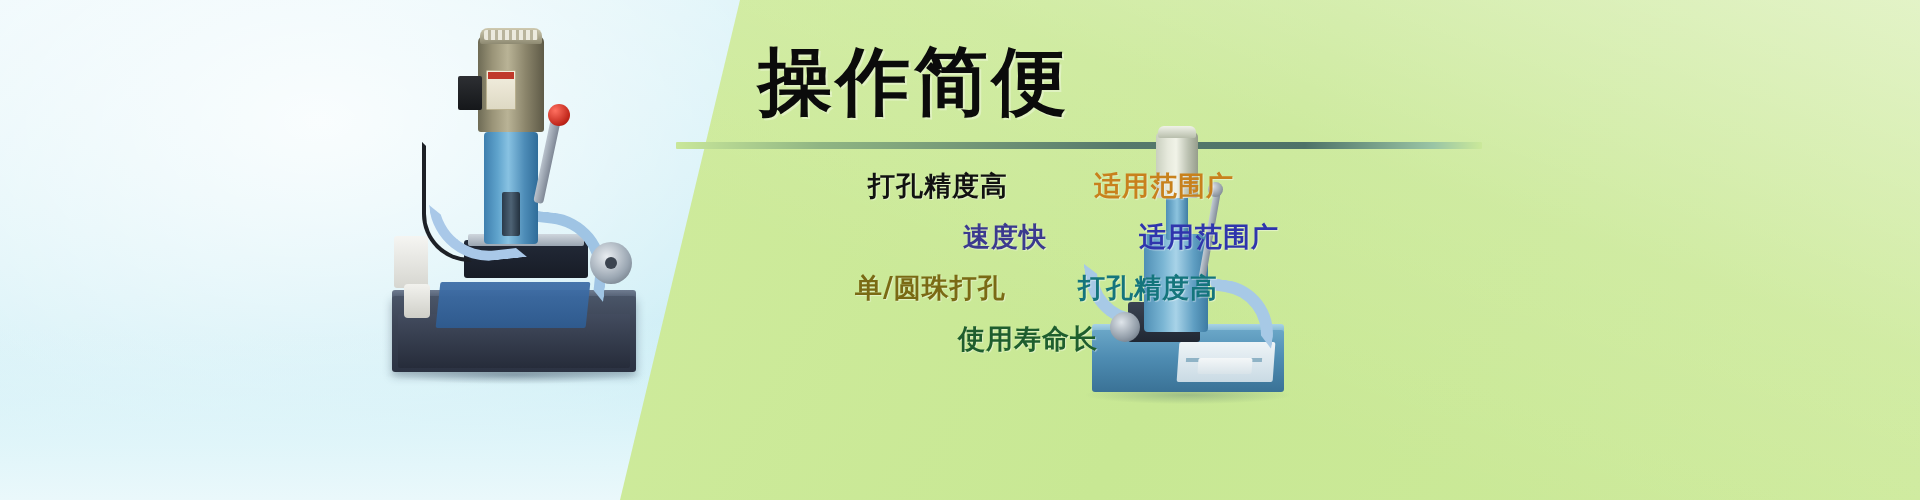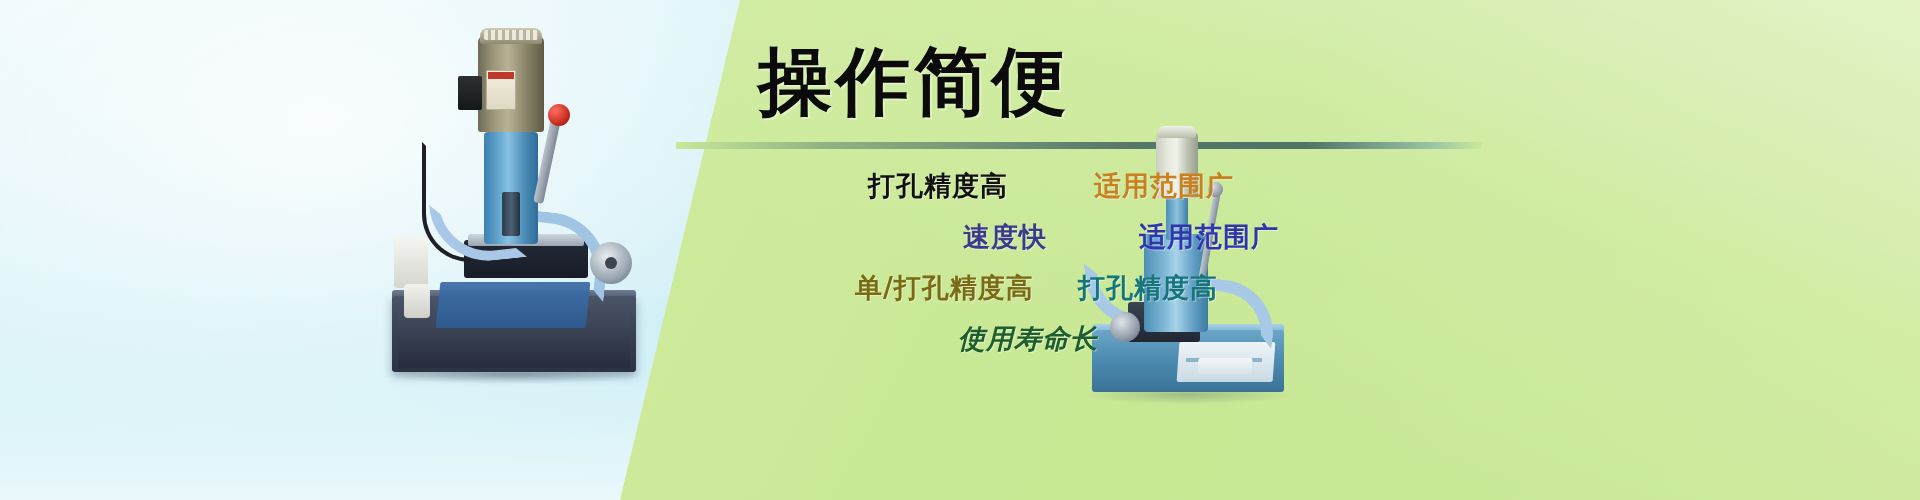--- a/index.html
+++ b/index.html
@@ -73,21 +73,21 @@
     white-space:nowrap;
     text-shadow:1px 1px 1px rgba(255,255,255,.45);
   }
 
   .f-r1a { left:868px;  top:168px; color:#111111; }
   .f-r1b { left:1094px; top:168px; color:#c8811c; }
   .f-r2a { left:963px;  top:219px; color:#3b3a8f; }
   .f-r2b { left:1139px; top:219px; color:#2f35ad; }
   .f-r3a { left:855px;  top:270px; color:#7a6a14; }
   .f-r3b { left:1078px; top:270px; color:#14757c; }
-  .f-r4a { left:958px;  top:321px; color:#1e5e2e;font-style:italic; }
+  .f-r4a { left:958px;  top:321px; color:#1e5e2e; }
 
   
   .machine-left { position:absolute; left:376px; top:14px; width:268px; height:366px; }
   .ml-base {
     position:absolute; left:16px; top:282px; width:244px; height:76px;
     background:linear-gradient(to bottom,#4a5568 0%,#3b4354 40%,#2b3242 100%);
     border-radius:3px;
     box-shadow:0 4px 10px rgba(30,50,70,.35);
   }
   .ml-base-top {
@@ -356,18 +356,18 @@
     <div class="mr-motor-cap"></div>
     <div class="mr-lever"></div>
     <div class="mr-knob"></div>
   </div>
 
   <div class="features">
     <div class="feat f-r1a" style="color: rgb(17, 17, 17);">打孔精度高</div>
     <div class="feat f-r1b" style="color: rgb(200, 129, 28);">适用范围广</div>
     <div class="feat f-r2a" style="color: rgb(59, 58, 143); text-align: center;">速度快</div>
     <div class="feat f-r2b" style="color: rgb(47, 53, 173);">适用范围广</div>
-    <div class="feat f-r3a" style="color: rgb(122, 106, 20);">单/打孔精度高</div>
+    <div class="feat f-r3a" style="color: rgb(122, 106, 20);">单/圆珠打孔</div>
     <div class="feat f-r3b" style="color: rgb(20, 117, 124);">打孔精度高</div>
     <div class="feat f-r4a" style="color: rgb(30, 94, 46);">使用寿命长</div>
   </div>
 
 </div>
 
 </body></html>

